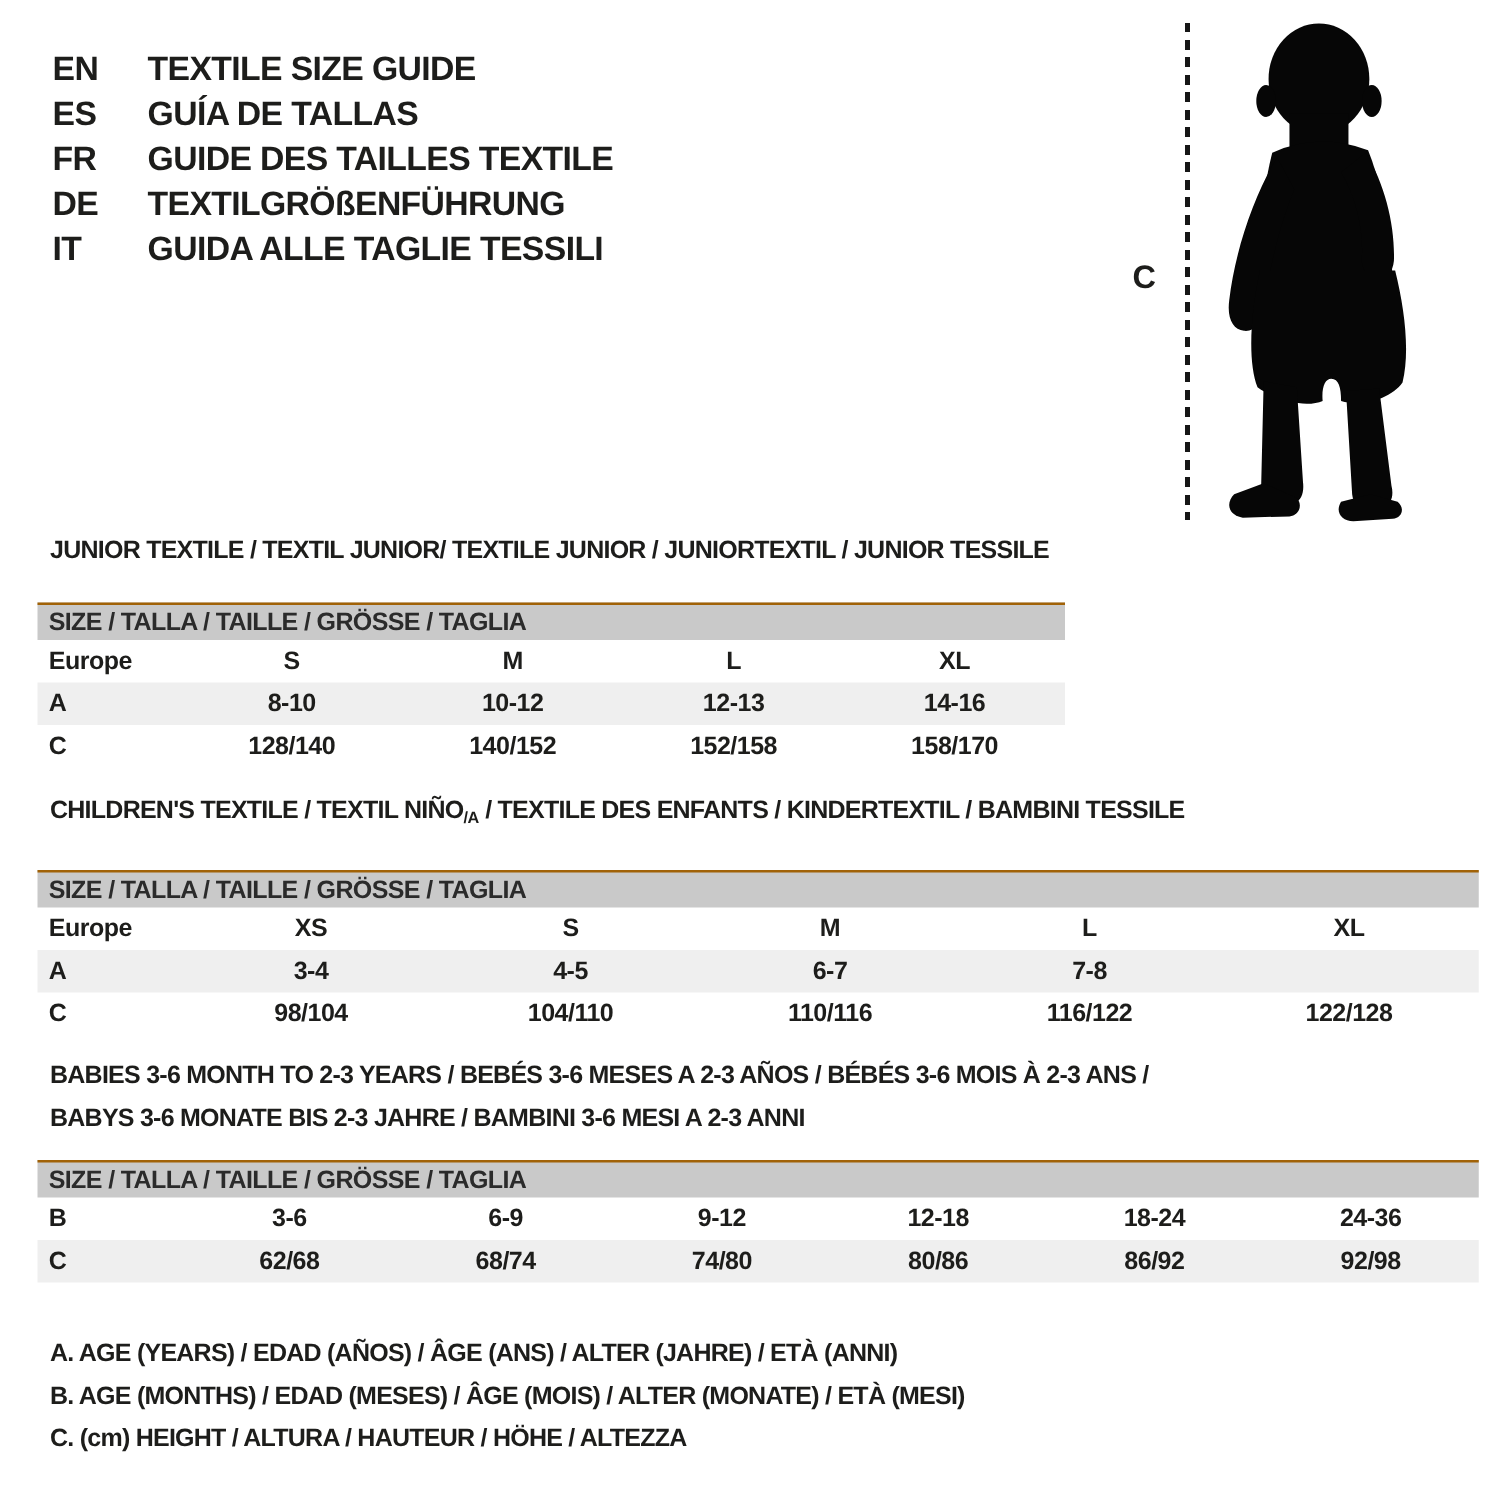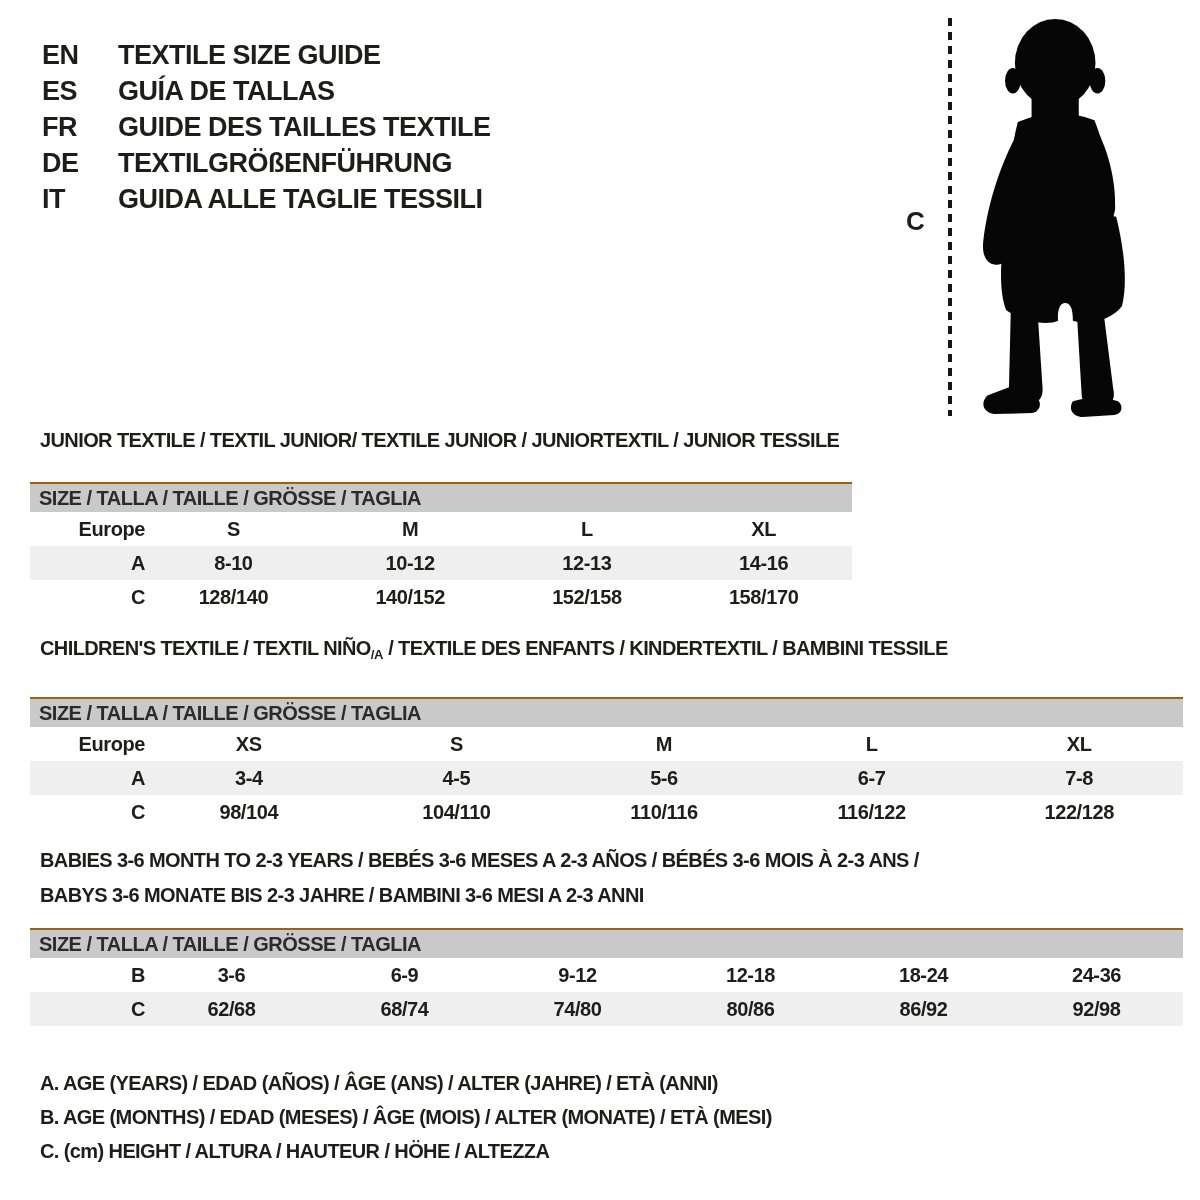--- a/index.html
+++ b/index.html
@@ -38,21 +38,21 @@
     background:#c9c9c9;border-top:2px solid #a16207;
     padding-left:9px;font-size:20px;letter-spacing:-0.5px;color:#2b2b2b;
   }
   #section-babies .size-bar{margin-top:15px;}
   .t-row{
     display:grid;height:34px;line-height:34px;font-size:20px;letter-spacing:-0.4px;
   }
   .t4{grid-template-columns:115px repeat(4,1fr);}
   .t5{grid-template-columns:115px repeat(5,1fr);}
   .t6{grid-template-columns:115px repeat(6,1fr);}
-  .t-label{text-align:right;padding-left:9px;}
+  .t-label{text-align:left;padding-left:9px;}
   .t-cell{text-align:center;}
   .zebra{background:#efefef;}
   
   #legend{
     position:absolute;left:30px;top:1066px;
     font-size:20px;line-height:34px;letter-spacing:-0.6px;white-space:nowrap;
     padding-left:10px;
   }
 </style>
 </head>
@@ -126,21 +126,20 @@
     <div class="t-cell">XS</div>
     <div class="t-cell">S</div>
     <div class="t-cell">M</div>
     <div class="t-cell">L</div>
     <div class="t-cell">XL</div>
   </div>
   <div class="t-row t5 zebra">
     <div class="t-label">A</div>
     <div class="t-cell">3-4</div>
     <div class="t-cell">4-5</div>
-    <div class="t-cell">5-6</div>
     <div class="t-cell">6-7</div>
     <div class="t-cell">7-8</div>
   </div>
   <div class="t-row t5">
     <div class="t-label">C</div>
     <div class="t-cell">98/104</div>
     <div class="t-cell">104/110</div>
     <div class="t-cell">110/116</div>
     <div class="t-cell">116/122</div>
     <div class="t-cell">122/128</div>

